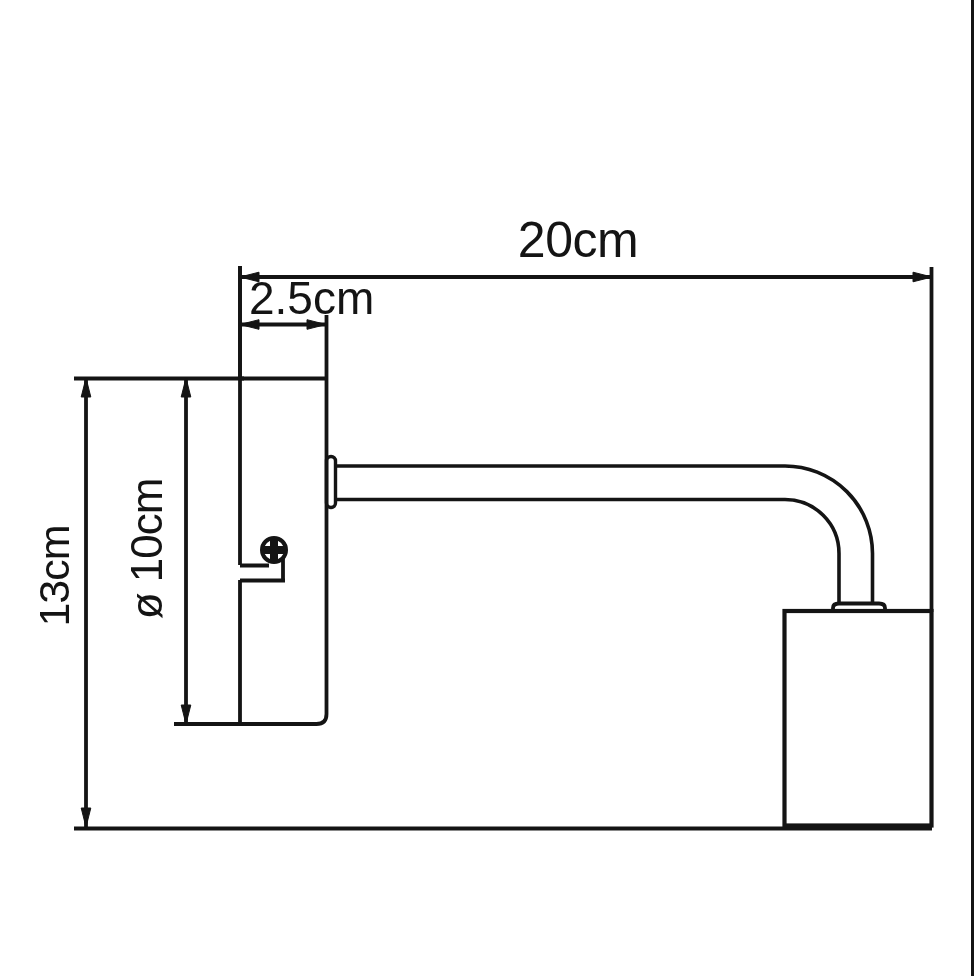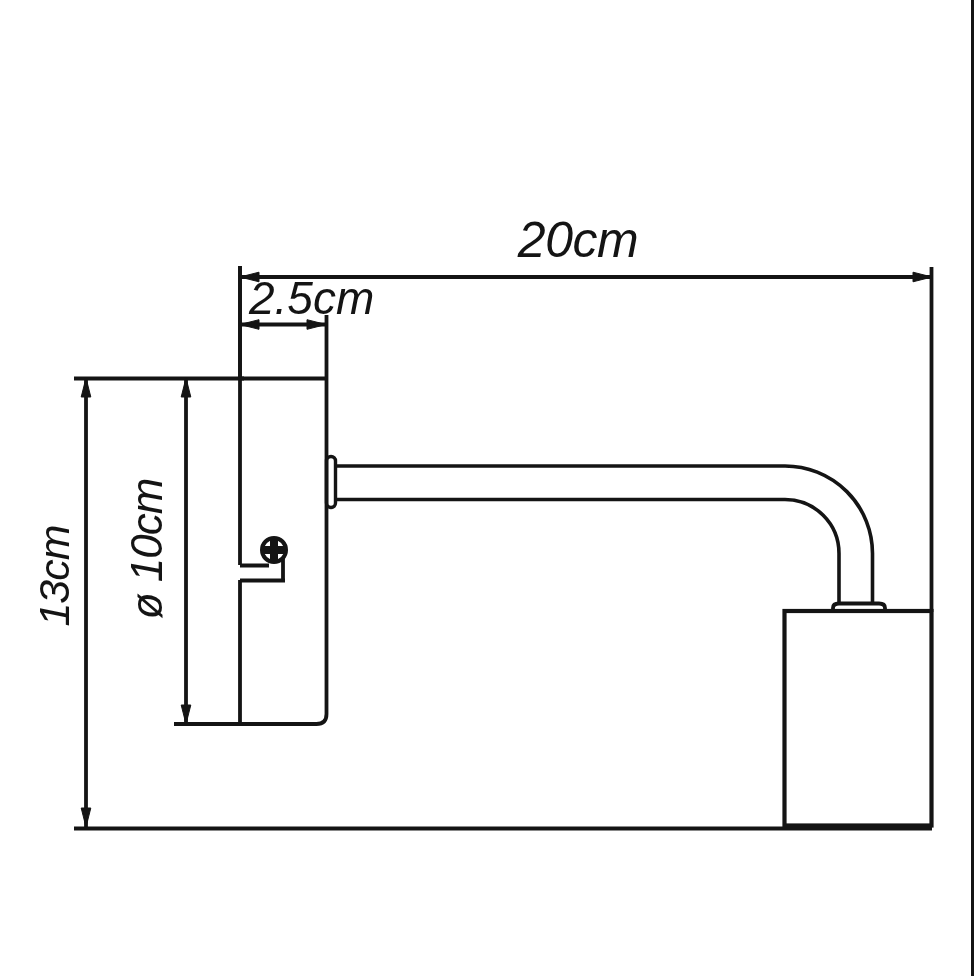--- a/index.html
+++ b/index.html
@@ -1,16 +1,16 @@
 <!DOCTYPE html>
 <html><head>
 <meta charset="utf-8">
 <style>
   html,body{margin:0;padding:0;background:#ffffff;}
-  .page{position:relative;width:975px;height:976px;background:#84cc16;overflow:hidden;font-style:italic;}
+  .page{position:relative;width:975px;height:976px;background:#84cc16;overflow:hidden;}
   svg{display:block;}
   text{font-family:"Liberation Sans", sans-serif;fill:#141414;}
 </style>
 </head>
 <body>
 <div class="page">
 <svg width="975" height="976" viewBox="0 0 975 976" xmlns="http://www.w3.org/2000/svg">
 
   <rect x="0" y="0" width="975" height="976" fill="#ffffff"></rect>
 

